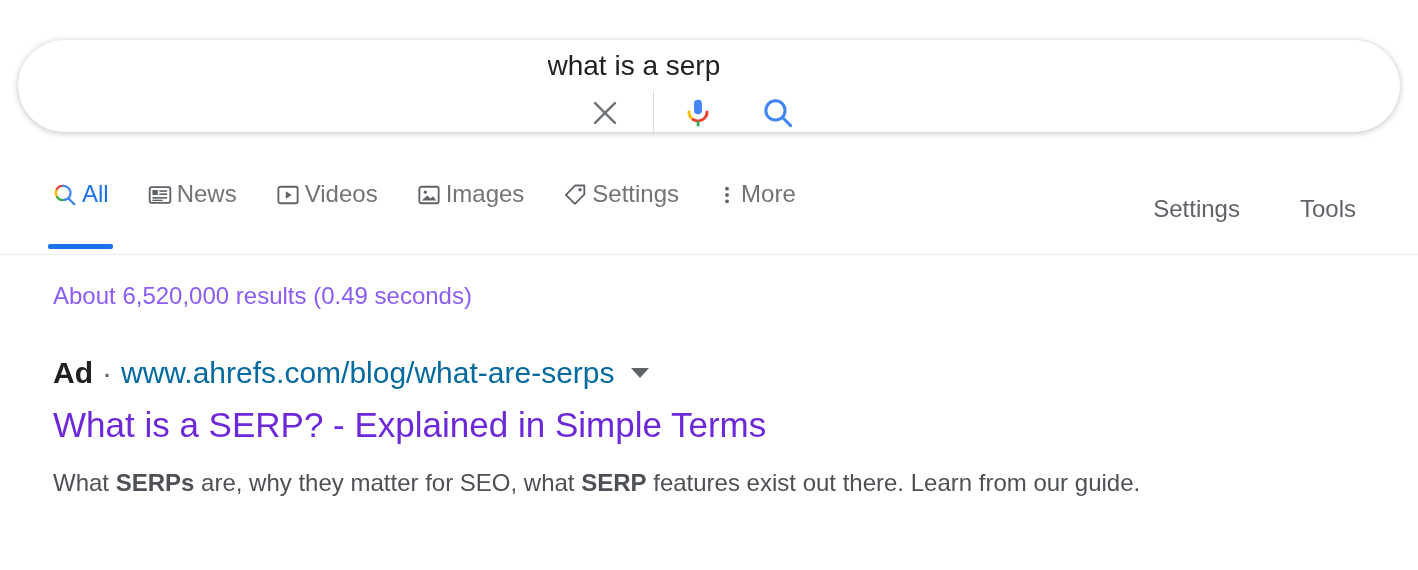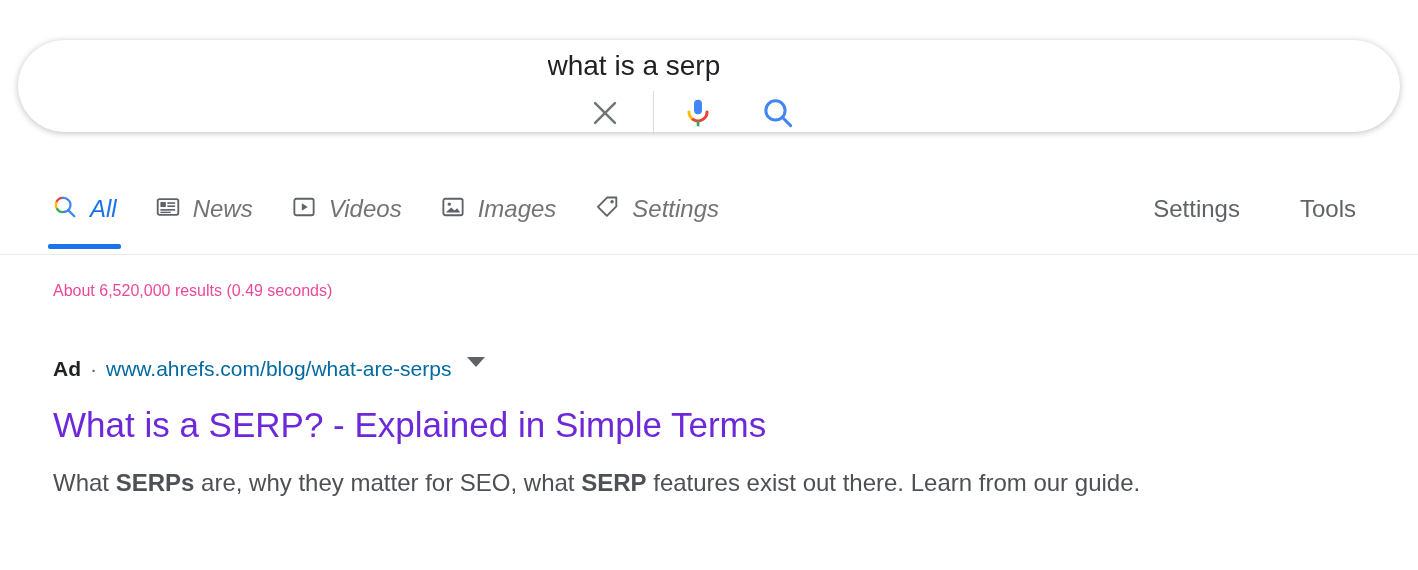--- a/index.html
+++ b/index.html
@@ -86,28 +86,26 @@
   .tabs-left {
     position: absolute;
     left: 52px;
     top: 0;
     display: flex;
     align-items: flex-start;
     height: 72px;
   }
   .tab {
     display: flex;
-    align-items: center;
-    gap: 12px;
+    gap: 4px;
     height: 54px;
     margin-right: 38px;
     cursor: pointer;
     position: relative;
     text-decoration: none;
-    font-style: italic;
   }
   .tab .tab-label {
     font-size: 24px;
     color: #737373;
     white-space: nowrap;
     line-height: 1;
   }
   .tab.active .tab-label { color: #1a73e8; }
   .tab.active .tab-underline {
     position: absolute;
@@ -141,34 +139,34 @@
     width: 1418px;
     height: 1px;
     background: #ebebeb;
   }
 
   
   .result-stats {
     position: absolute;
     left: 53px;
     top: 282px;
-    font-size: 16px;
-    color: #ec4899;
+    font-size: 24px;
+    color: #8b5cf6;
     white-space: nowrap;
   }
   .ad-block {
     position: absolute;
     left: 53px;
     top: 357px;
     width: 1200px;
   }
   .ad-urlline {
     display: flex;
-    align-items: flex-start;
-    font-size: 21px;
+    align-items: center;
+    font-size: 30px;
     color: #202124;
     height: 32px;
     white-space: nowrap;
   }
   .ad-badge { font-weight: bold; color: #202124; }
   .ad-dot { margin: 0 9px; color: #5f6368; }
   .ad-url { color: #0369a1; }
   .ad-caret {
     width: 0; height: 0;
     border-left: 9px solid transparent;
@@ -287,20 +285,30 @@
     <a class="tab" href="#">
       <span>
         <svg width="26" height="26" viewBox="0 0 24 24" aria-hidden="true">
           <path d="M12.3 3.2 L20.6 3.2 L20.6 11.5 L11.9 20.2 L3.6 11.9 Z" stroke="#5f6368" stroke-width="1.7" fill="none" stroke-linejoin="round"></path>
           <circle cx="16.7" cy="7.2" r="1.6" fill="#5f6368"></circle>
         </svg>
       </span>
       <span class="tab-label">Settings</span>
     </a>
 
+    <a class="tab" href="#">
+      <span>
+        <svg width="20" height="26" viewBox="0 0 12 24" aria-hidden="true">
+          <circle cx="6" cy="6.2" r="1.75" fill="#5f6368"></circle>
+          <circle cx="6" cy="12" r="1.75" fill="#5f6368"></circle>
+          <circle cx="6" cy="17.8" r="1.75" fill="#5f6368"></circle>
+        </svg>
+      </span>
+      <span class="tab-label">More</span>
+    </a>
 
   </div>
 
   <div class="tabs-right">
     <a class="tool-link" href="#">Settings</a>
     <a class="tool-link" href="#">Tools</a>
   </div>
 </div>
 <div class="tabs-divider"></div>
 

